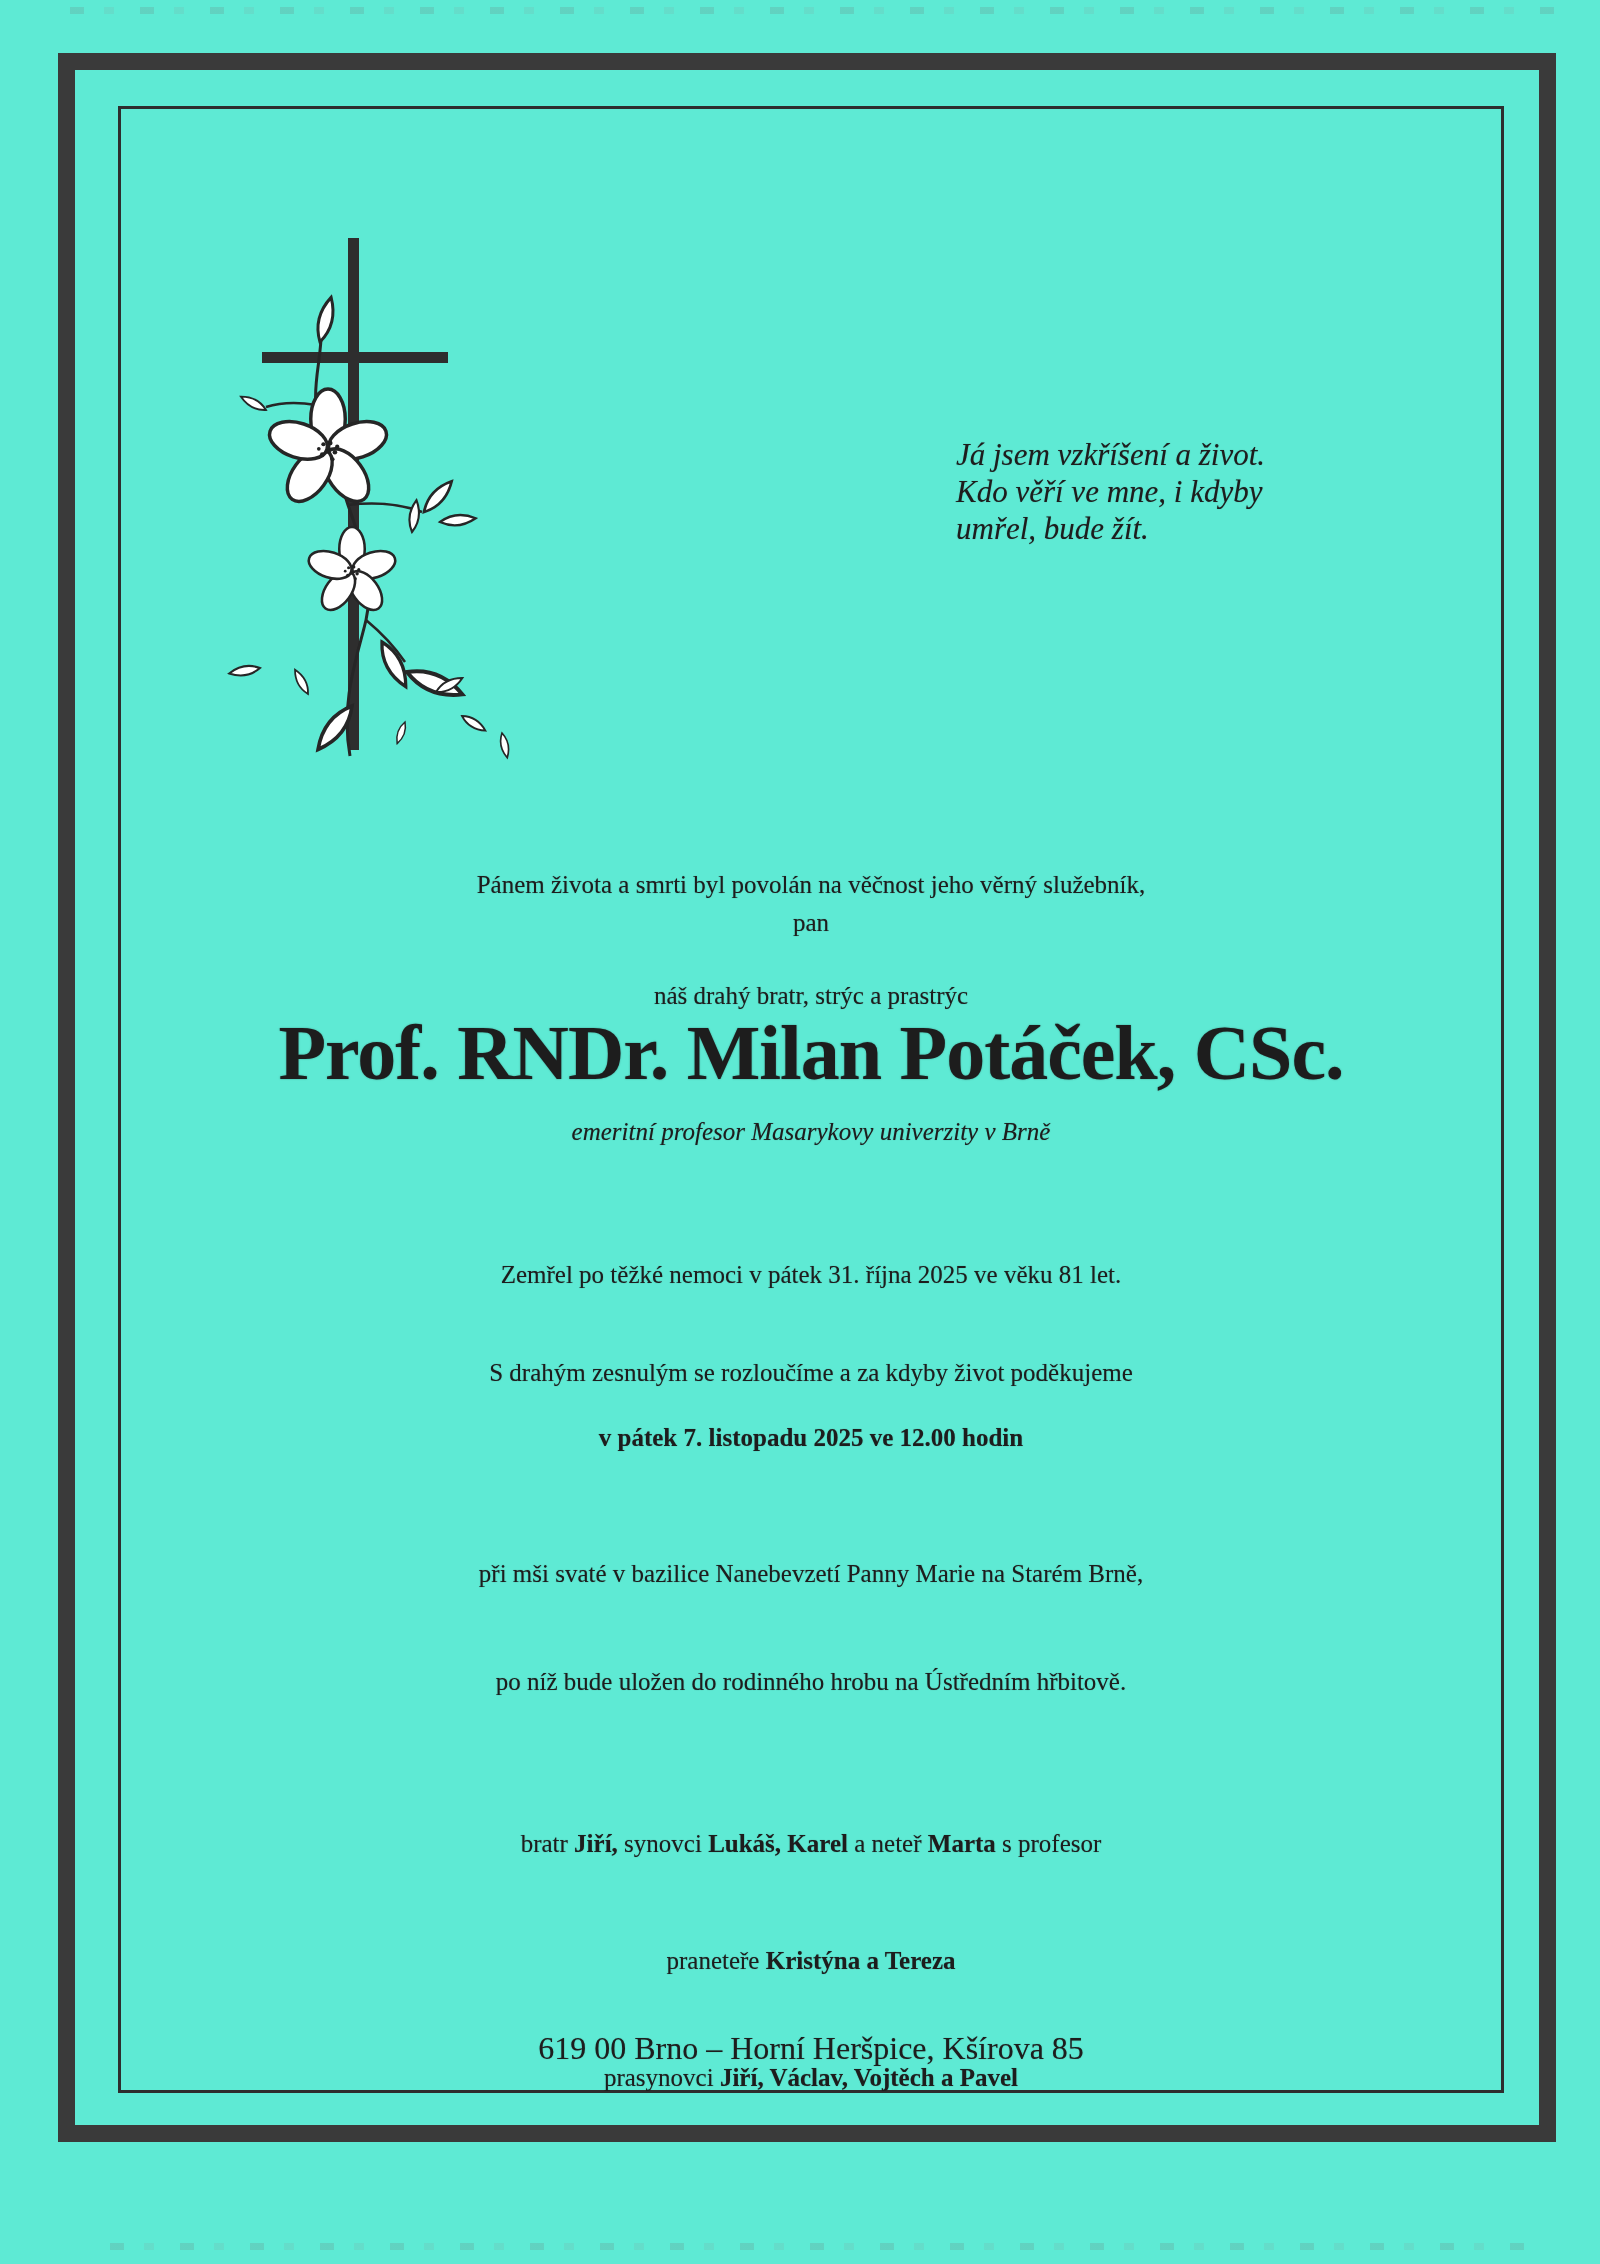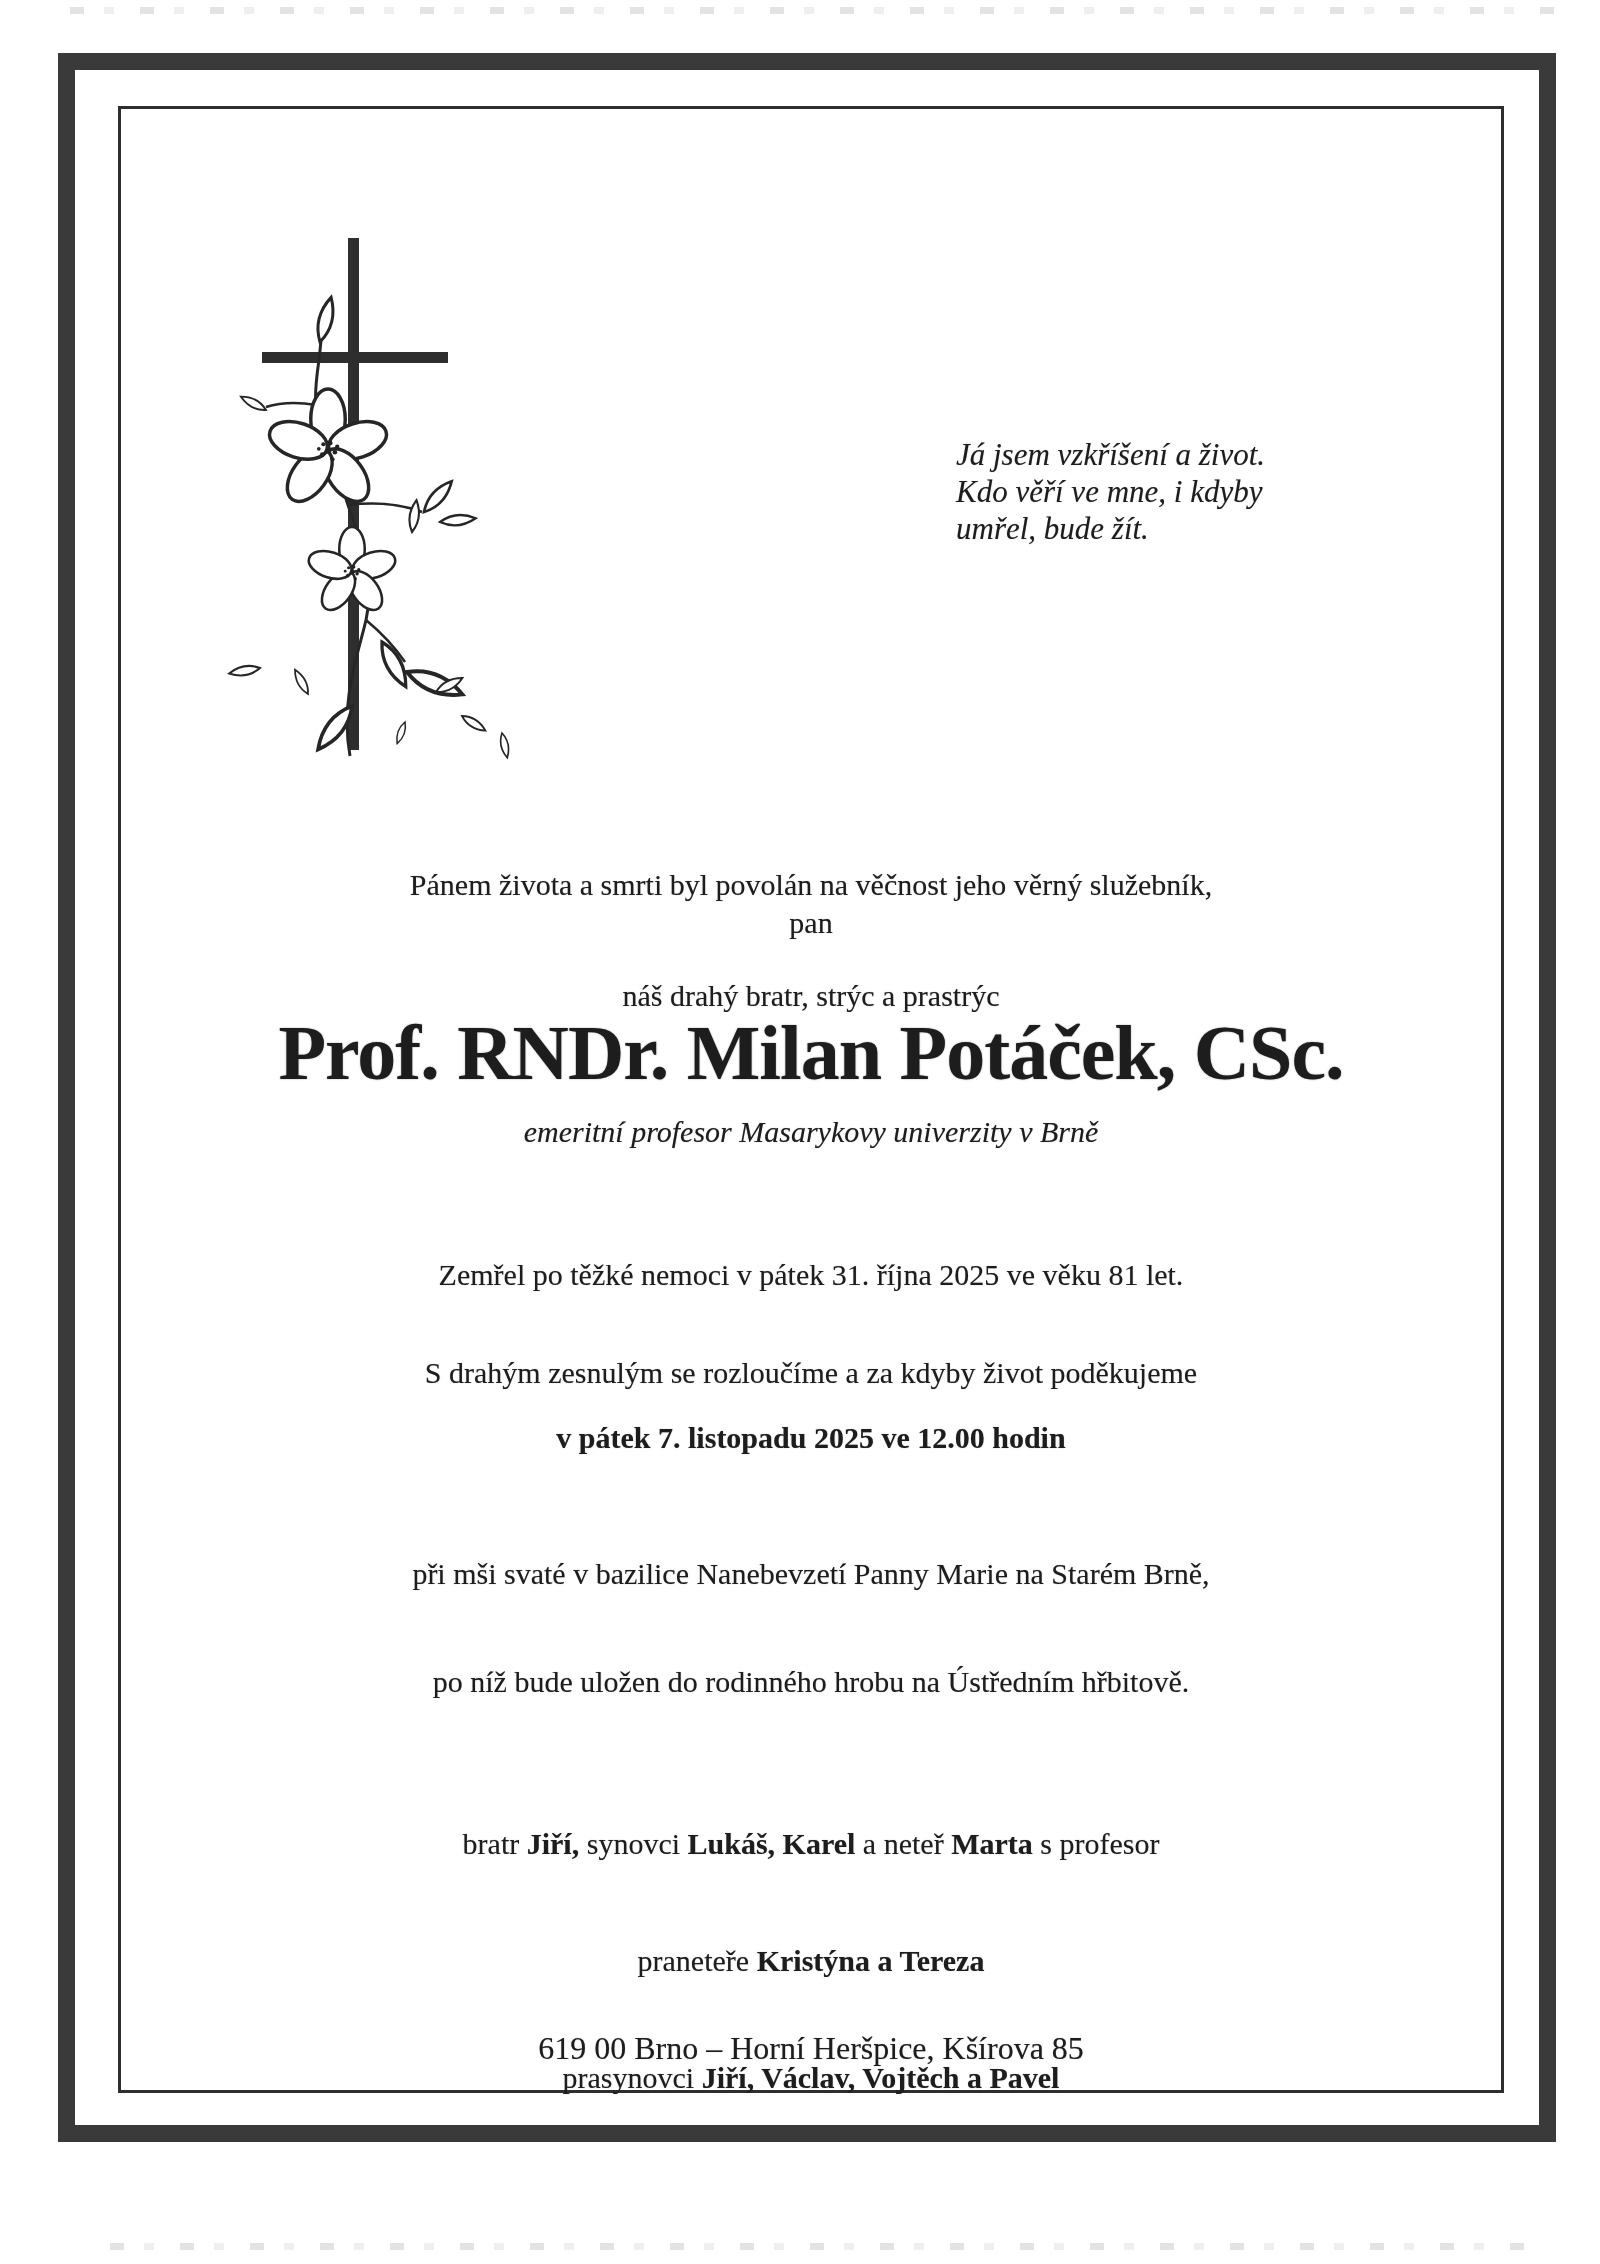--- a/index.html
+++ b/index.html
@@ -1,39 +1,39 @@
 <!DOCTYPE html>
 <html><head>
 <meta charset="utf-8">
 <style>
   html,body { margin:0; padding:0; background:#e9e9e9; }
   .page {
     position:relative; width:1600px; height:2264px;
-    background:#ffffff; overflow:hidden;
+    background:#5eead4; overflow:hidden;
     font-family:"Liberation Serif","DejaVu Serif",serif;
     color:#1d1d1d;
   }
   .artifact {
     position:absolute; height:7px; opacity:.55;
     background:repeating-linear-gradient(90deg, rgba(110,110,110,.35) 0 14px, transparent 14px 34px, rgba(140,140,140,.25) 34px 44px, transparent 44px 70px);
   }
   .artifact.top { top:7px; left:70px; right:40px; }
   .artifact.bottom { top:2243px; left:110px; right:70px; }
   .outer-frame {
     position:absolute; left:58px; top:53px; width:1498px; height:2089px;
     border:17px solid #3a3a3a; box-sizing:border-box;
   }
   .inner-frame {
     position:absolute; left:118px; top:106px; width:1386px; height:1987px;
     border:3px solid #2e2e2e; box-sizing:border-box;
   }
   .illustration { position:absolute; left:200px; top:200px; width:350px; height:580px; }
   .txt {
     position:absolute; left:118px; width:1386px; text-align:center;
-    font-size:30px; line-height:37px;
+    font-size:25px; line-height:37px;
     text-shadow:0 0 1px rgba(40,40,40,.45);
     white-space:pre-wrap;
   }
   .quote {
     position:absolute; left:956px; top:436px; width:420px;
     font-size:31px; line-height:37px; font-style:italic; text-align:left;
     text-shadow:0 0 1px rgba(40,40,40,.4);
   }
   .intro { top:792px; }
   .pan { top:904px; }

